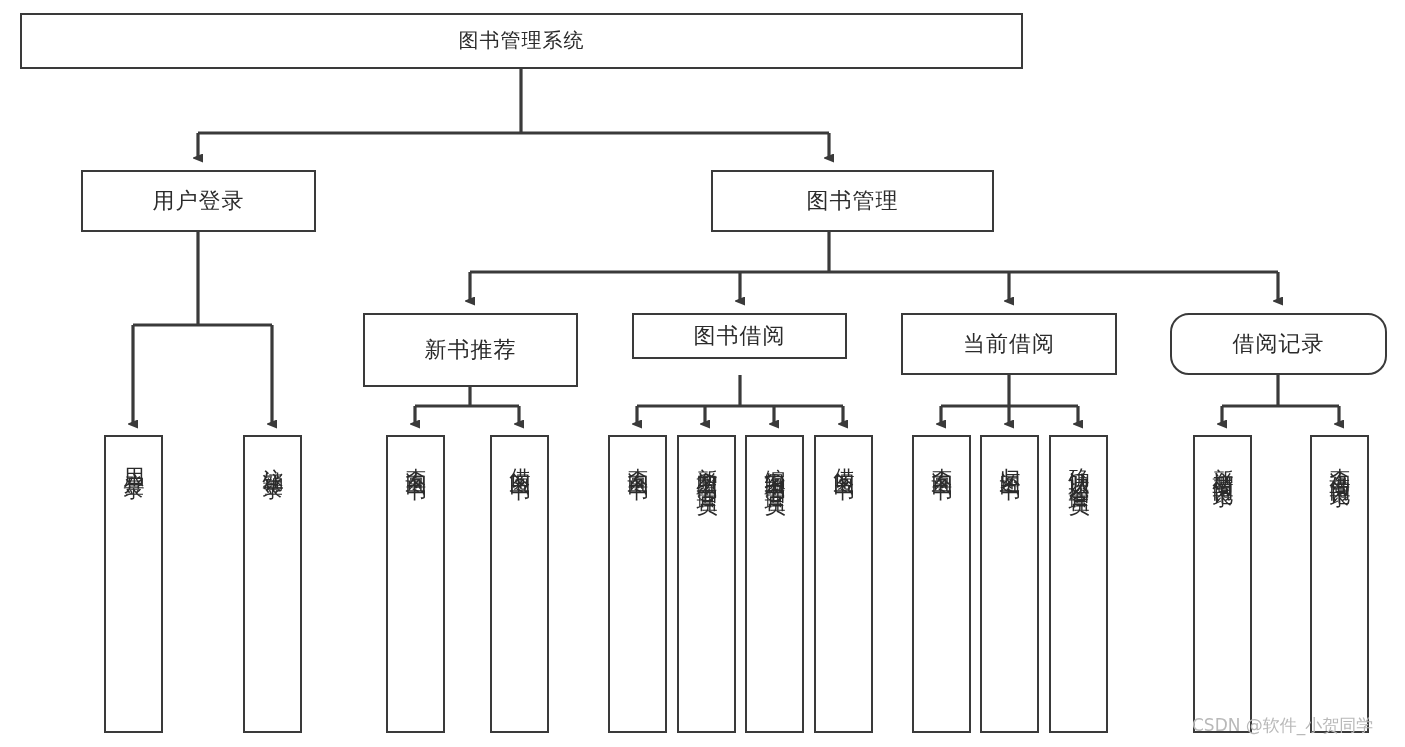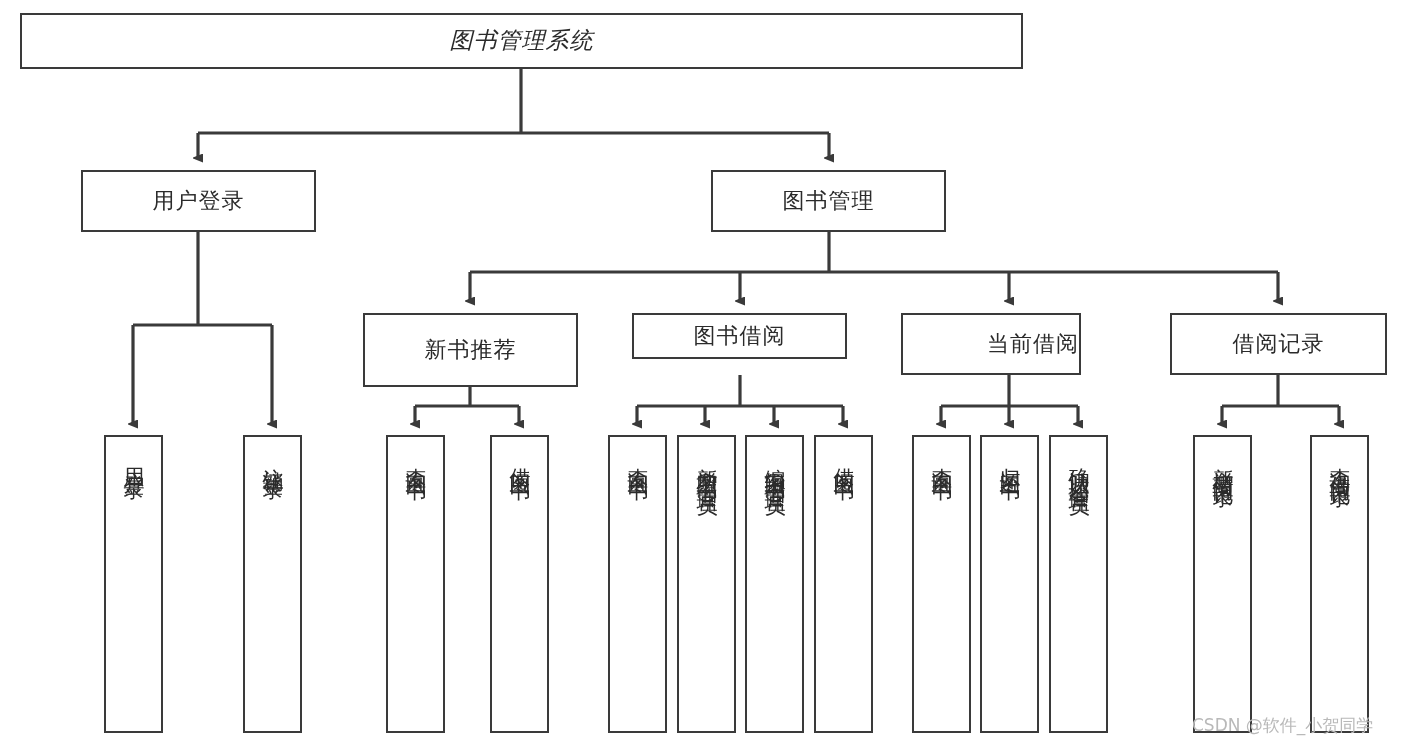--- a/index.html
+++ b/index.html
@@ -37,22 +37,21 @@
   .node .label {
     color: #2b2b2b;
     letter-spacing: 1px;
     white-space: nowrap;
     line-height: 1.18;
   }
   .node.horiz .label {
     font-size: 22px;
   }
   .node.root .label {
-    font-size: 23px;
-    font-style: italic;
+    font-size: 20px;
   }
   .node.vert {
     align-items: flex-start;
     padding-top: 14px;
   }
   .node.vert .label {
     writing-mode: vertical-rl;
     text-orientation: upright;
     font-size: 21px;
     letter-spacing: 4px;
@@ -125,34 +124,34 @@
     </g>
   </svg>
 
   <div class="node horiz root" style="left:20px; top:13px; width:1003px; height:56px;">
     <span class="label">图书管理系统</span>
   </div>
 
   <div class="node horiz" style="left:81px; top:170px; width:235px; height:62px;">
     <span class="label">用户登录</span>
   </div>
-  <div class="node horiz" style="left:711px; top:170px; width:235px; height:62px;">
+  <div class="node horiz" style="left:711px; top:170px; width:283px; height:62px;">
     <span class="label">图书管理</span>
   </div>
 
   <div class="node horiz" style="left:363px; top:313px; width:215px; height:74px;">
     <span class="label">新书推荐</span>
   </div>
   <div class="node horiz" style="left:632px; top:313px; width:215px; height:46px;">
     <span class="label">图书借阅</span>
   </div>
-  <div class="node horiz" style="left:901px; top:313px; width:180px; height:62px;justify-content:flex-end;">
+  <div class="node horiz" style="left:901px; top:313px; width:216px; height:62px;">
     <span class="label">当前借阅</span>
   </div>
-  <div class="node horiz" style="left:1170px; top:313px; width:217px; height:62px;">
+  <div class="node horiz" style="left:1170px; top:313px; width:217px; height:62px;border-radius:19px;">
     <span class="label">借阅记录</span>
   </div>
 
   <div class="node vert" style="left:104px; top:435px; width:59px; height:298px;">
     <span class="label">用户登录</span>
   </div>
   <div class="node vert" style="left:243px; top:435px; width:59px; height:298px;">
     <span class="label">注销登录</span>
   </div>
 

